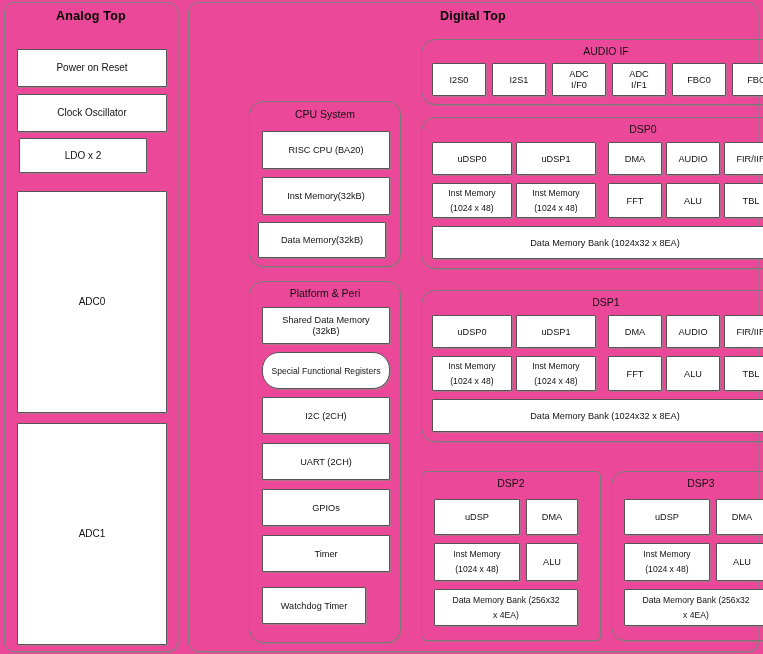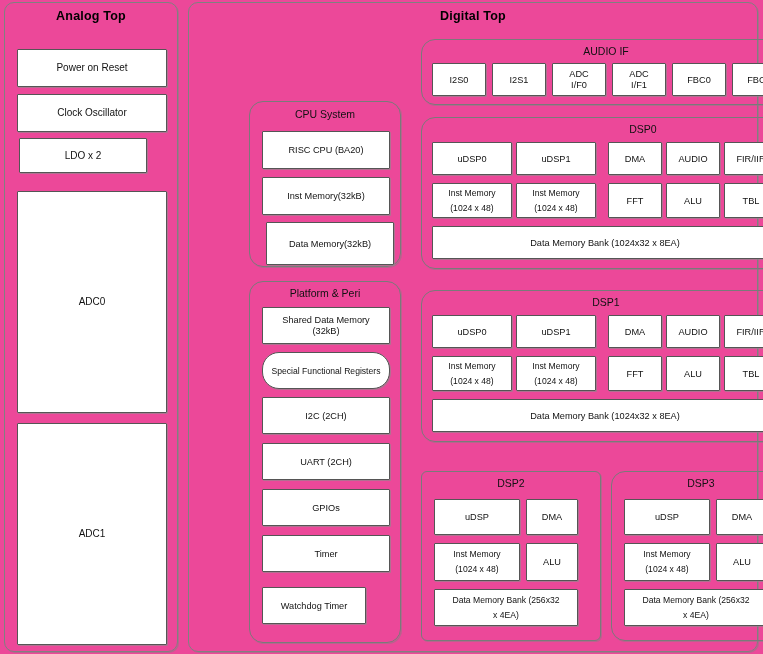--- a/index.html
+++ b/index.html
@@ -107,21 +107,21 @@
     <div class="title" style="top:6px;">Digital Top</div>
 
     <div class="group" style="position:absolute;left:20px;top:98px;width:152px;height:166px;">
       <div class="grptitle" style="top:6px;">CPU System</div>
       <div class="blk leaf" style="left:12px;top:29px;width:128px;height:38px;">
         <div class="lbl sm">RISC CPU (BA20)</div>
       </div>
       <div class="blk leaf" style="left:12px;top:75px;width:128px;height:38px;">
         <div class="lbl sm">Inst Memory(32kB)</div>
       </div>
-      <div class="blk leaf" style="left:16px;top:120px;width:128px;height:43px;">
+      <div class="blk leaf" style="left:8px;top:120px;width:128px;height:36px;">
         <div class="lbl sm">Data Memory(32kB)</div>
       </div>
     </div>
 
     <div class="group" style="position:absolute;left:20px;top:278px;width:152px;height:362px;">
       <div class="grptitle" style="top:5px;">Platform &amp; Peri</div>
 
       <div class="blk leaf" style="left:12px;top:25px;width:128px;height:37px;">
         <div class="lbl sm">Shared Data Memory
 (32kB)</div>

